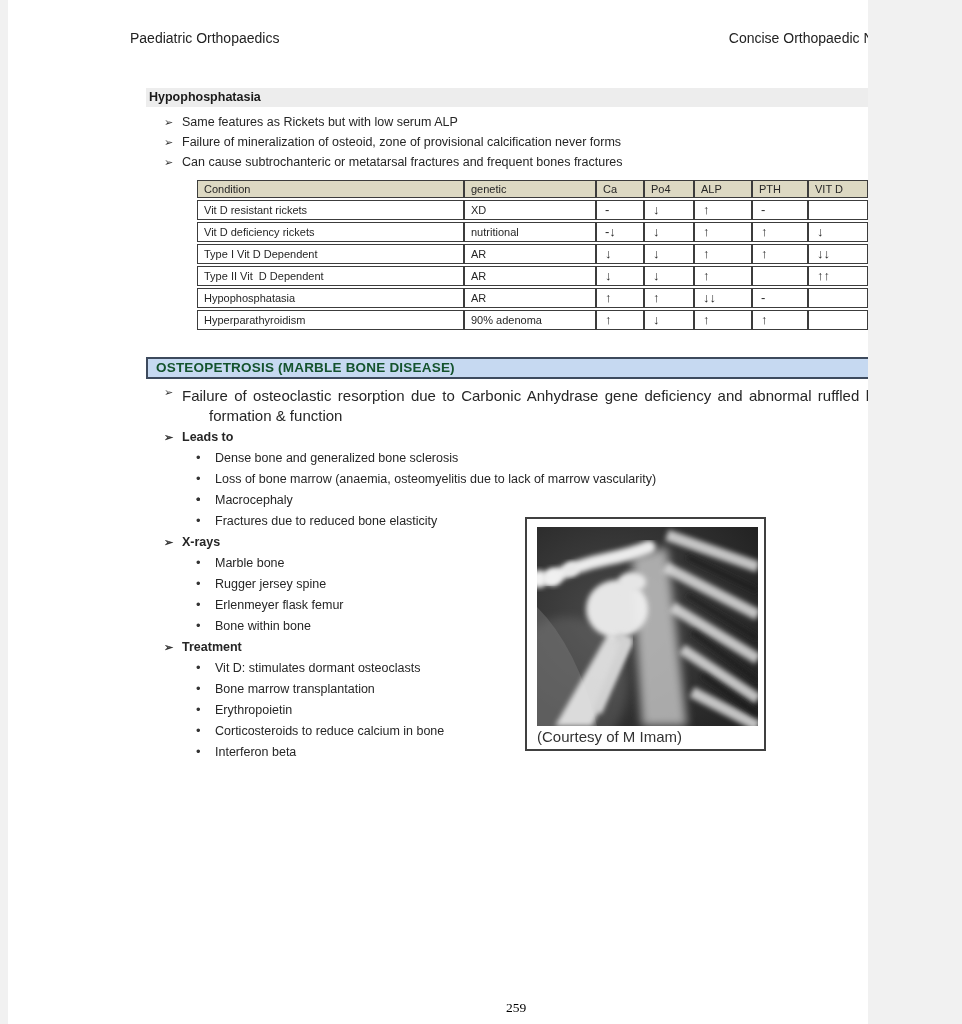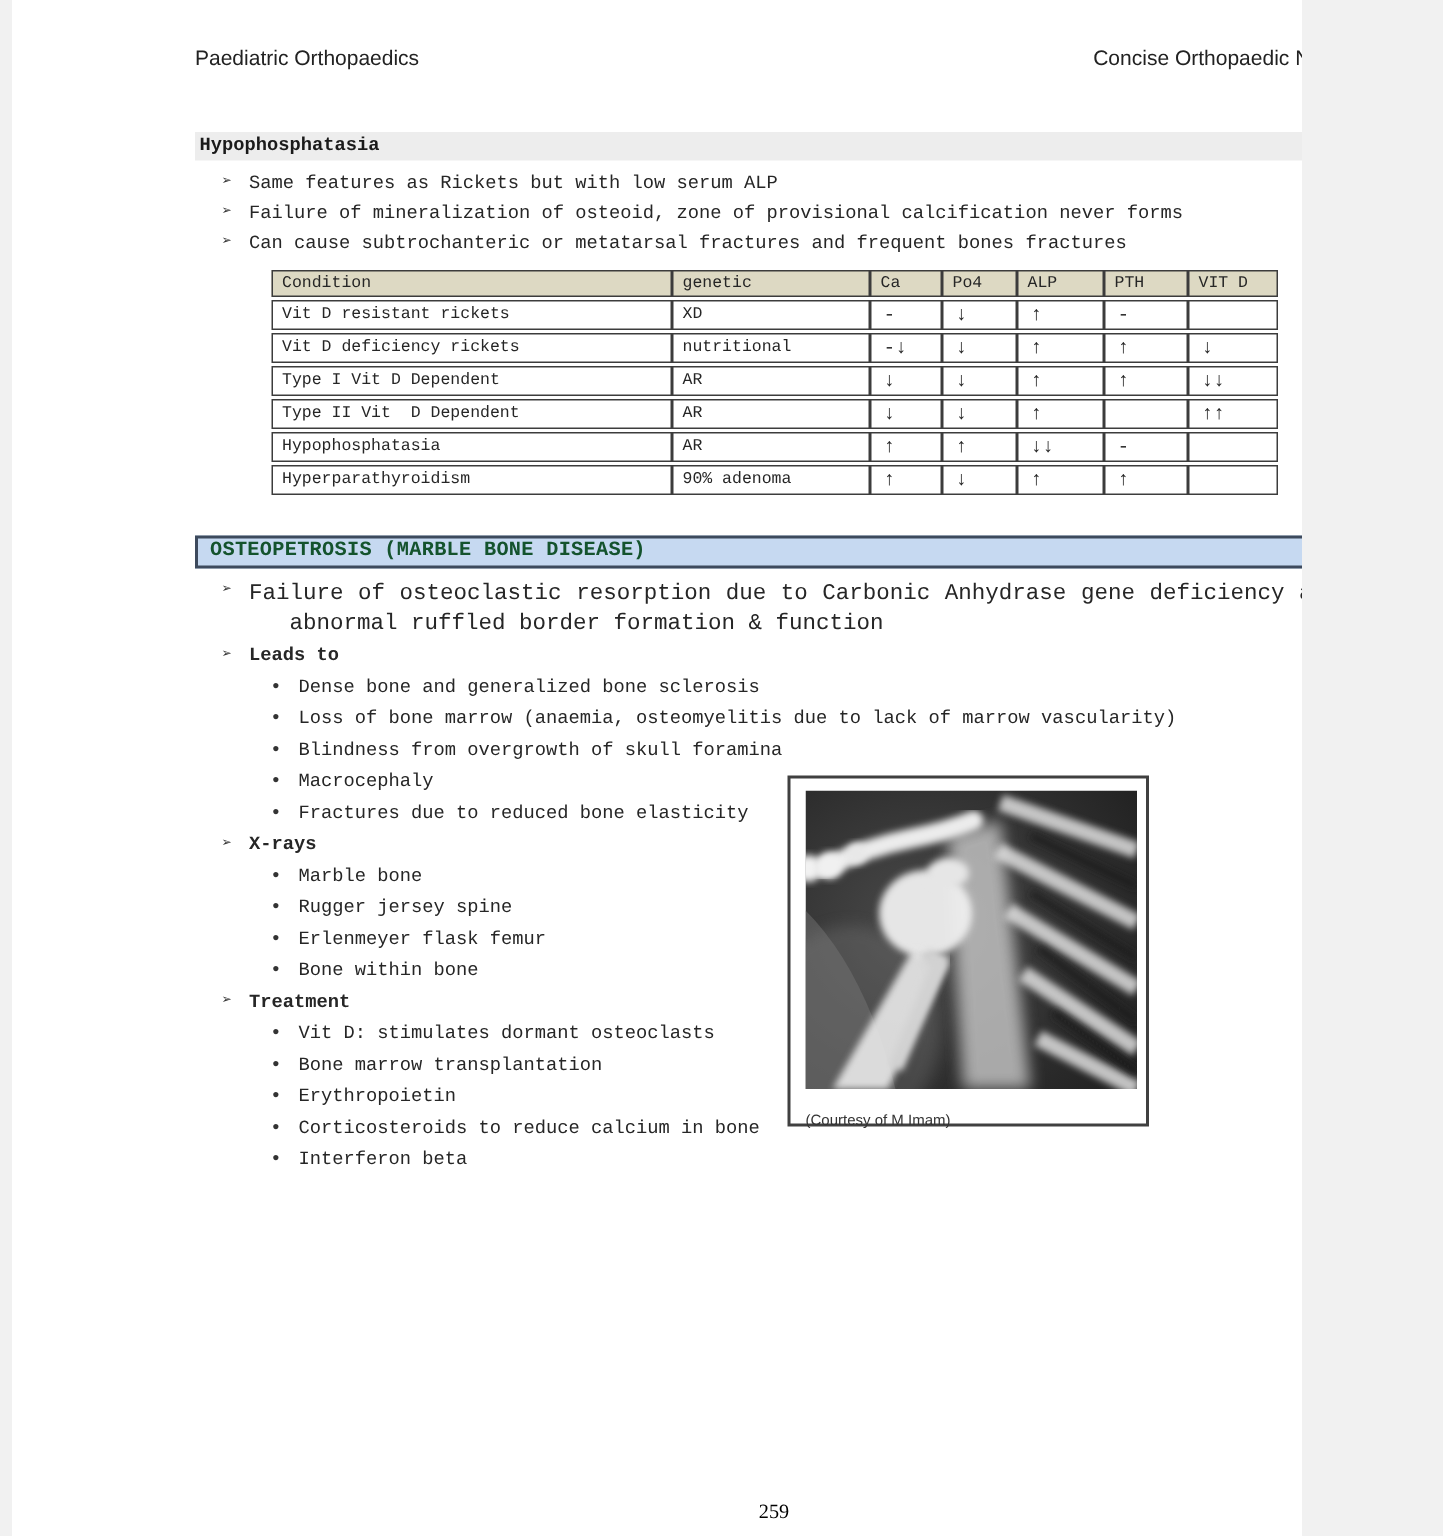--- a/index.html
+++ b/index.html
@@ -3,21 +3,21 @@
 <meta charset="utf-8">
 <style>
   * { margin:0; padding:0; box-sizing:border-box; }
   html,body { width:962px; height:1024px; background:#f1f1f1; font-family:"Liberation Sans", sans-serif; }
   .canvas { position:relative; width:860px; height:1024px; margin:0 8px; background:#ffffff; color:#262626; overflow:hidden; }
 
   
   .page-header { position:absolute; top:30px; left:122px; width:770px; display:flex; justify-content:space-between; font-size:14px; color:#222; }
 
   
-  .content { position:absolute; top:88px; left:122px; width:772px;font-family:Liberation Mono, monospace; }
+  .content { position:absolute; top:88px; left:138px; width:772px; }
 
   
   .title-bar { background:#ededed; font-weight:bold; font-size:12.5px; padding:2px 4px 3px 3px; width:772px; color:#1a1a1a; }
   .arrow-list-1 { margin-top:5px; }
   .li { position:relative; line-height:20px; font-size:12.5px; }
   .li .marker { position:absolute; font-size:11px; color:#333; }
   .li .txt { display:inline-block; }
   .li-arrow .marker { left:18px; top:0; }
   .li-arrow .txt { margin-left:36px; }
   .li-dot .marker { left:50px; top:-1px; font-size:13px; }
@@ -35,21 +35,21 @@
   
   .blue-box { margin-top:25px; width:772px; background:#c6d9f1; border:2px solid #3d4a5d; padding:1px 8px 2px 8px; font-size:13.5px; font-weight:bold; color:#14532d; letter-spacing:0.2px; }
   .intro { position:relative; margin-top:7px; }
   .intro .marker { position:absolute; left:18px; top:0; font-size:11px; color:#333; }
   .intro-text { margin-left:36px; width:727px; padding-left:27px; text-indent:-27px; font-size:15px; line-height:19.5px; text-align:justify; text-align-last:left; }
   .sec2-list { margin-top:2px; }
 
   
   .figure { position:absolute; left:517px; top:517px; width:241px; height:234px; border:2px solid #404040; background:#fff; padding:8px 9px 2px 10px; }
   .figure svg { display:block; width:221px; height:199px; }
-  .figure figcaption { font-size:10px; color:#333; padding-top:16px; }
+  .figure figcaption { font-size:15px; color:#333; padding-top:2px; }
 
   
   .page-footer { position:absolute; top:1000px; left:122px; width:772px; text-align:center; font-family:"Liberation Serif", serif; font-size:13.5px; color:#000000; }
 </style>
 </head>
 <body>
 
 <div class="canvas">
 
   <div class="page-header">
@@ -151,21 +151,21 @@
 
     <div class="intro">
       <span class="marker">➢</span>
       <div class="intro-text">Failure of osteoclastic resorption due to Carbonic Anhydrase gene deficiency and abnormal ruffled border formation &amp; function</div>
     </div>
 
     <div class="sec2-list">
         <div class="li li-arrow li-bold"><span class="marker">➢</span><span class="txt">Leads to</span></div>
         <div class="li li-dot"><span class="marker">•</span><span class="txt">Dense bone and generalized bone sclerosis</span></div>
         <div class="li li-dot"><span class="marker">•</span><span class="txt">Loss of bone marrow (anaemia, osteomyelitis due to lack of marrow vascularity)</span></div>
-        <div class="li li-dot"><span class="marker">•</span><span class="txt">Blindness from overgrowth of skull foramina</span></div>
+        <div class="li li-dot"><span class="marker">•</span></div>
         <div class="li li-dot"><span class="marker">•</span><span class="txt">Macrocephaly</span></div>
         <div class="li li-dot"><span class="marker">•</span><span class="txt">Fractures due to reduced bone elasticity</span></div>
         <div class="li li-arrow li-bold"><span class="marker">➢</span><span class="txt">X-rays</span></div>
         <div class="li li-dot"><span class="marker">•</span><span class="txt">Marble bone</span></div>
         <div class="li li-dot"><span class="marker">•</span><span class="txt">Rugger jersey spine</span></div>
         <div class="li li-dot"><span class="marker">•</span><span class="txt">Erlenmeyer flask femur</span></div>
         <div class="li li-dot"><span class="marker">•</span><span class="txt">Bone within bone</span></div>
         <div class="li li-arrow li-bold"><span class="marker">➢</span><span class="txt">Treatment</span></div>
         <div class="li li-dot"><span class="marker">•</span><span class="txt">Vit D: stimulates dormant osteoclasts</span></div>
         <div class="li li-dot"><span class="marker">•</span><span class="txt">Bone marrow transplantation</span></div>

